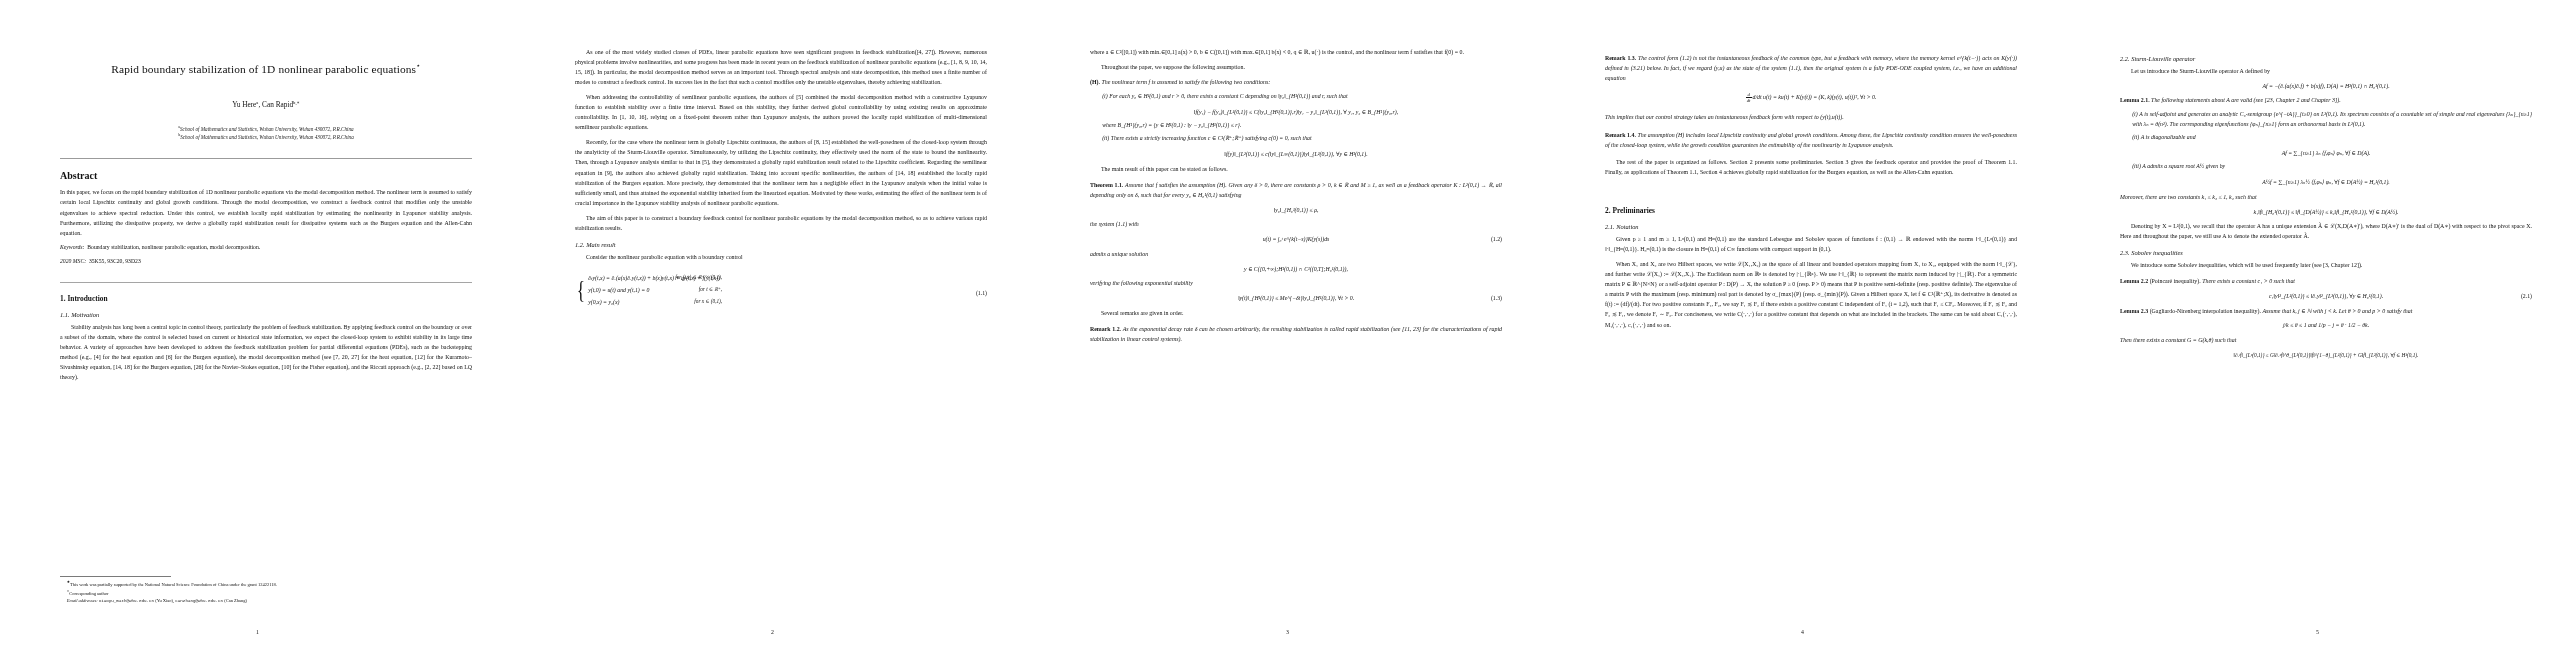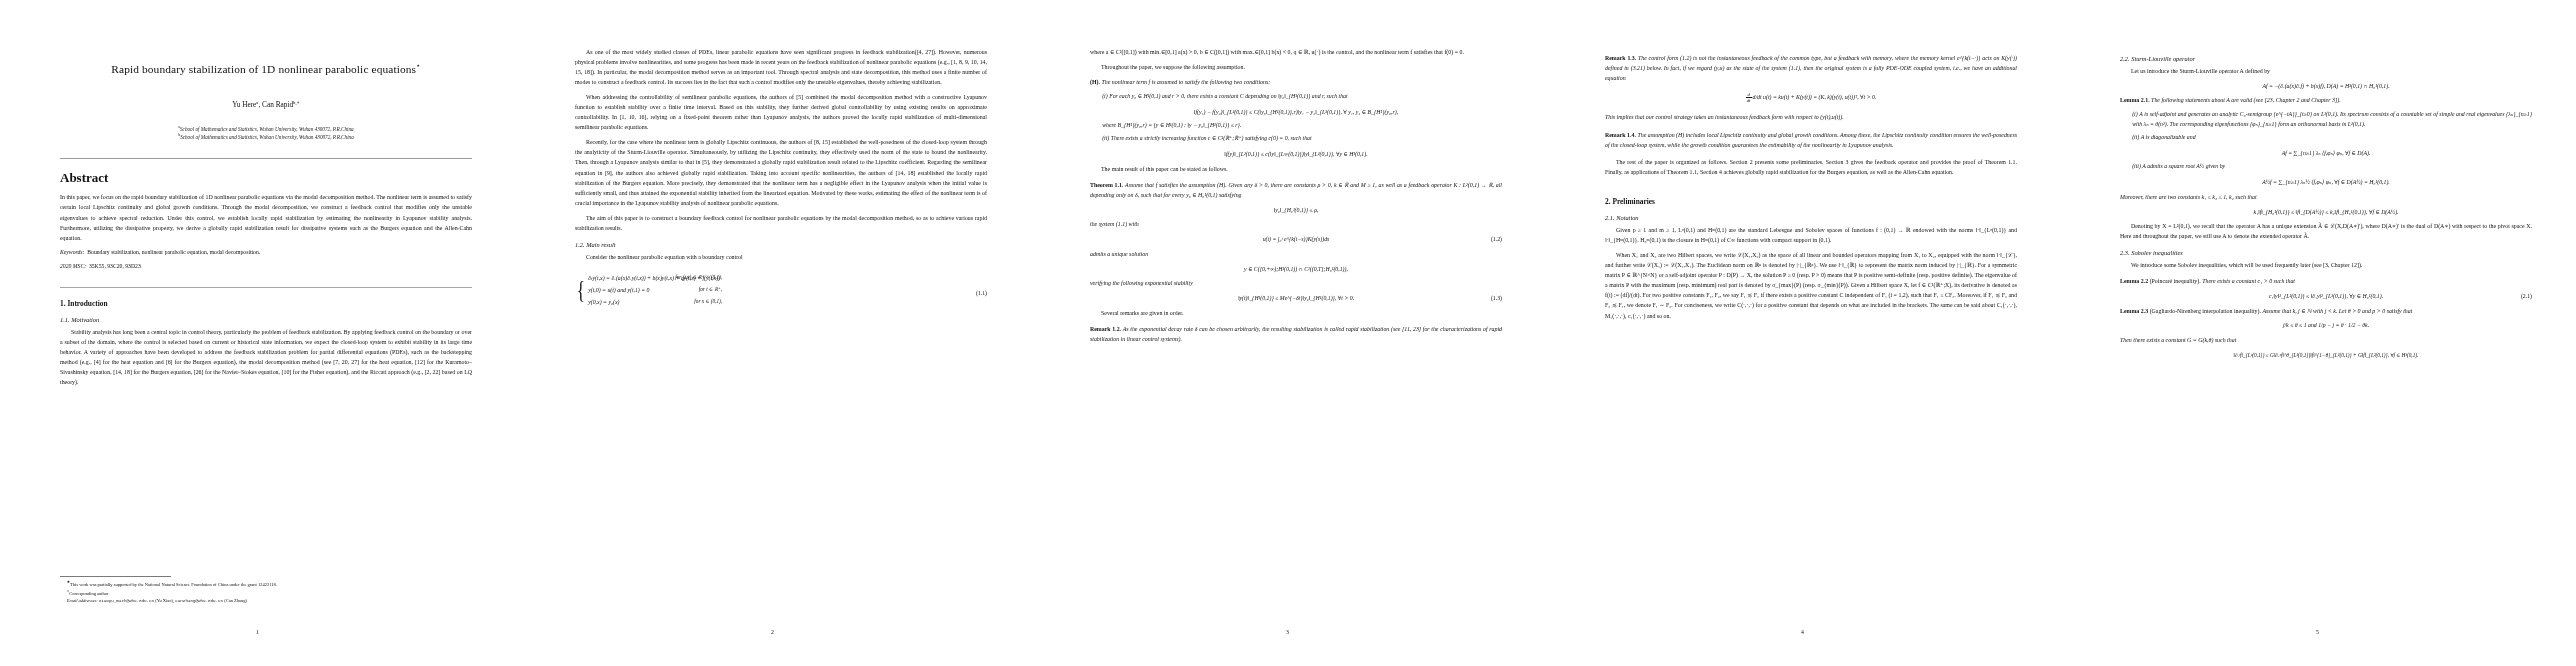--- a/index.html
+++ b/index.html
@@ -78,21 +78,21 @@
     font-weight: bold;
     margin: 11px 0 5.6px 0;
   }
   h3.subsec-h {
     font-size: 6.4px;
     font-style: italic;
     font-weight: normal;
     margin: 7.8px 0 3.9px 0;
   }
   .abs-head {
-    font-size: 13px;
+    font-size: 10px;
     font-weight: bold;
     margin: 11px 0 6.7px 0;
   }
   p.body {
     font-size: 5.9px;
     line-height: 1.72;
     text-align: justify;
     margin: 0 0 4.4px 0;
     hyphens: none;
   }
@@ -309,21 +309,21 @@
       <p class="thm"><span class="lbl">Remark 1.3.</span>&nbsp;<span>The control form (1.2) is not the instantaneous feedback of the common type, but a feedback with memory, where the memory kernel e^{k(t−·)} acts on K(y(·)) defined in (3.21) below. In fact, if we regard (y,u) as the state of the system (1.1), then the original system is a fully PDE-ODE coupled system, i.e., we have an additional equation</span></p>
       <div class="eqn" style="margin:9px 0;">
         <span class="frac"><span class="num">d</span><span class="den">dt</span></span><span style="margin-left:1.1px;">d/dt u(t) = ku(t) + K(y(t)) = (K, k)(y(t), u(t))ᵀ,   ∀t &gt; 0.</span>
       </div>
       <p class="thm">This implies that our control strategy takes an instantaneous feedback form with respect to (y(t),u(t)).</p>
 
       <p class="thm" style="margin-top:7.8px;"><span class="lbl">Remark 1.4.</span>&nbsp;<span>The assumption (H) includes local Lipschitz continuity and global growth conditions. Among these, the Lipschitz continuity condition ensures the well-posedness of the closed-loop system, while the growth condition guarantees the estimability of the nonlinearity in Lyapunov analysis.</span></p>
 
       <p class="body indent" style="margin-top:6.7px;">The rest of the paper is organized as follows. Section 2 presents some preliminaries. Section 3 gives the feedback operator and provides the proof of Theorem 1.1. Finally, as applications of Theorem 1.1, Section 4 achieves globally rapid stabilization for the Burgers equation, as well as the Allen-Cahn equation.</p>
 
-      <h2 class="sec-h" style="margin-top:20px;">2. Preliminaries</h2>
+      <h2 class="sec-h" style="margin-top:29px;">2. Preliminaries</h2>
       <h3 class="subsec-h">2.1. Notation</h3>
       <p class="body indent">Given p ≥ 1 and m ≥ 1, Lᵖ(0,1) and Hᵐ(0,1) are the standard Lebesgue and Sobolev spaces of functions f : (0,1) → ℝ endowed with the norms ‖·‖_{Lᵖ(0,1)} and ‖·‖_{Hᵐ(0,1)}. H₀ᵐ(0,1) is the closure in Hᵐ(0,1) of C∞ functions with compact support in (0,1).</p>
       <p class="body indent">When X₁ and X₂ are two Hilbert spaces, we write ℒ(X₁,X₂) as the space of all linear and bounded operators mapping from X₁ to X₂, equipped with the norm ‖·‖_{ℒ}, and further write ℒ(X₁) := ℒ(X₁,X₁). The Euclidean norm on ℝⁿ is denoted by |·|_{ℝⁿ}. We use ‖·‖_{ℝ} to represent the matrix norm induced by |·|_{ℝ}. For a symmetric matrix P ∈ ℝ^{N×N} or a self-adjoint operator P : D(P) → X, the solution P ≥ 0 (resp. P &gt; 0) means that P is positive semi-definite (resp. positive definite). The eigenvalue of a matrix P with the maximum (resp. minimum) real part is denoted by σ_{max}(P) (resp. σ_{min}(P)). Given a Hilbert space X, let f ∈ C¹(ℝ⁺;X), its derivative is denoted as f(t) := (df)/(dt). For two positive constants F₁, F₂, we say F₁ ≲ F₂ if there exists a positive constant C independent of F₁ (i = 1,2), such that F₁ ≤ CF₂. Moreover, if F₁ ≲ F₂ and F₂ ≲ F₁, we denote F₁ ∼ F₂. For conciseness, we write C(·,·,·) for a positive constant that depends on what are included in the brackets. The same can be said about C₁(·,·,·), M₁(·,·,·), c₁(·,·,·) and so on.</p>
     </div>
     <div class="page-no">4</div>
   </div>
 
   <div class="page">
     <div class="page-inner" style="top:47px;">
       <h3 class="subsec-h">2.2. Sturm-Liouville operator</h3>

